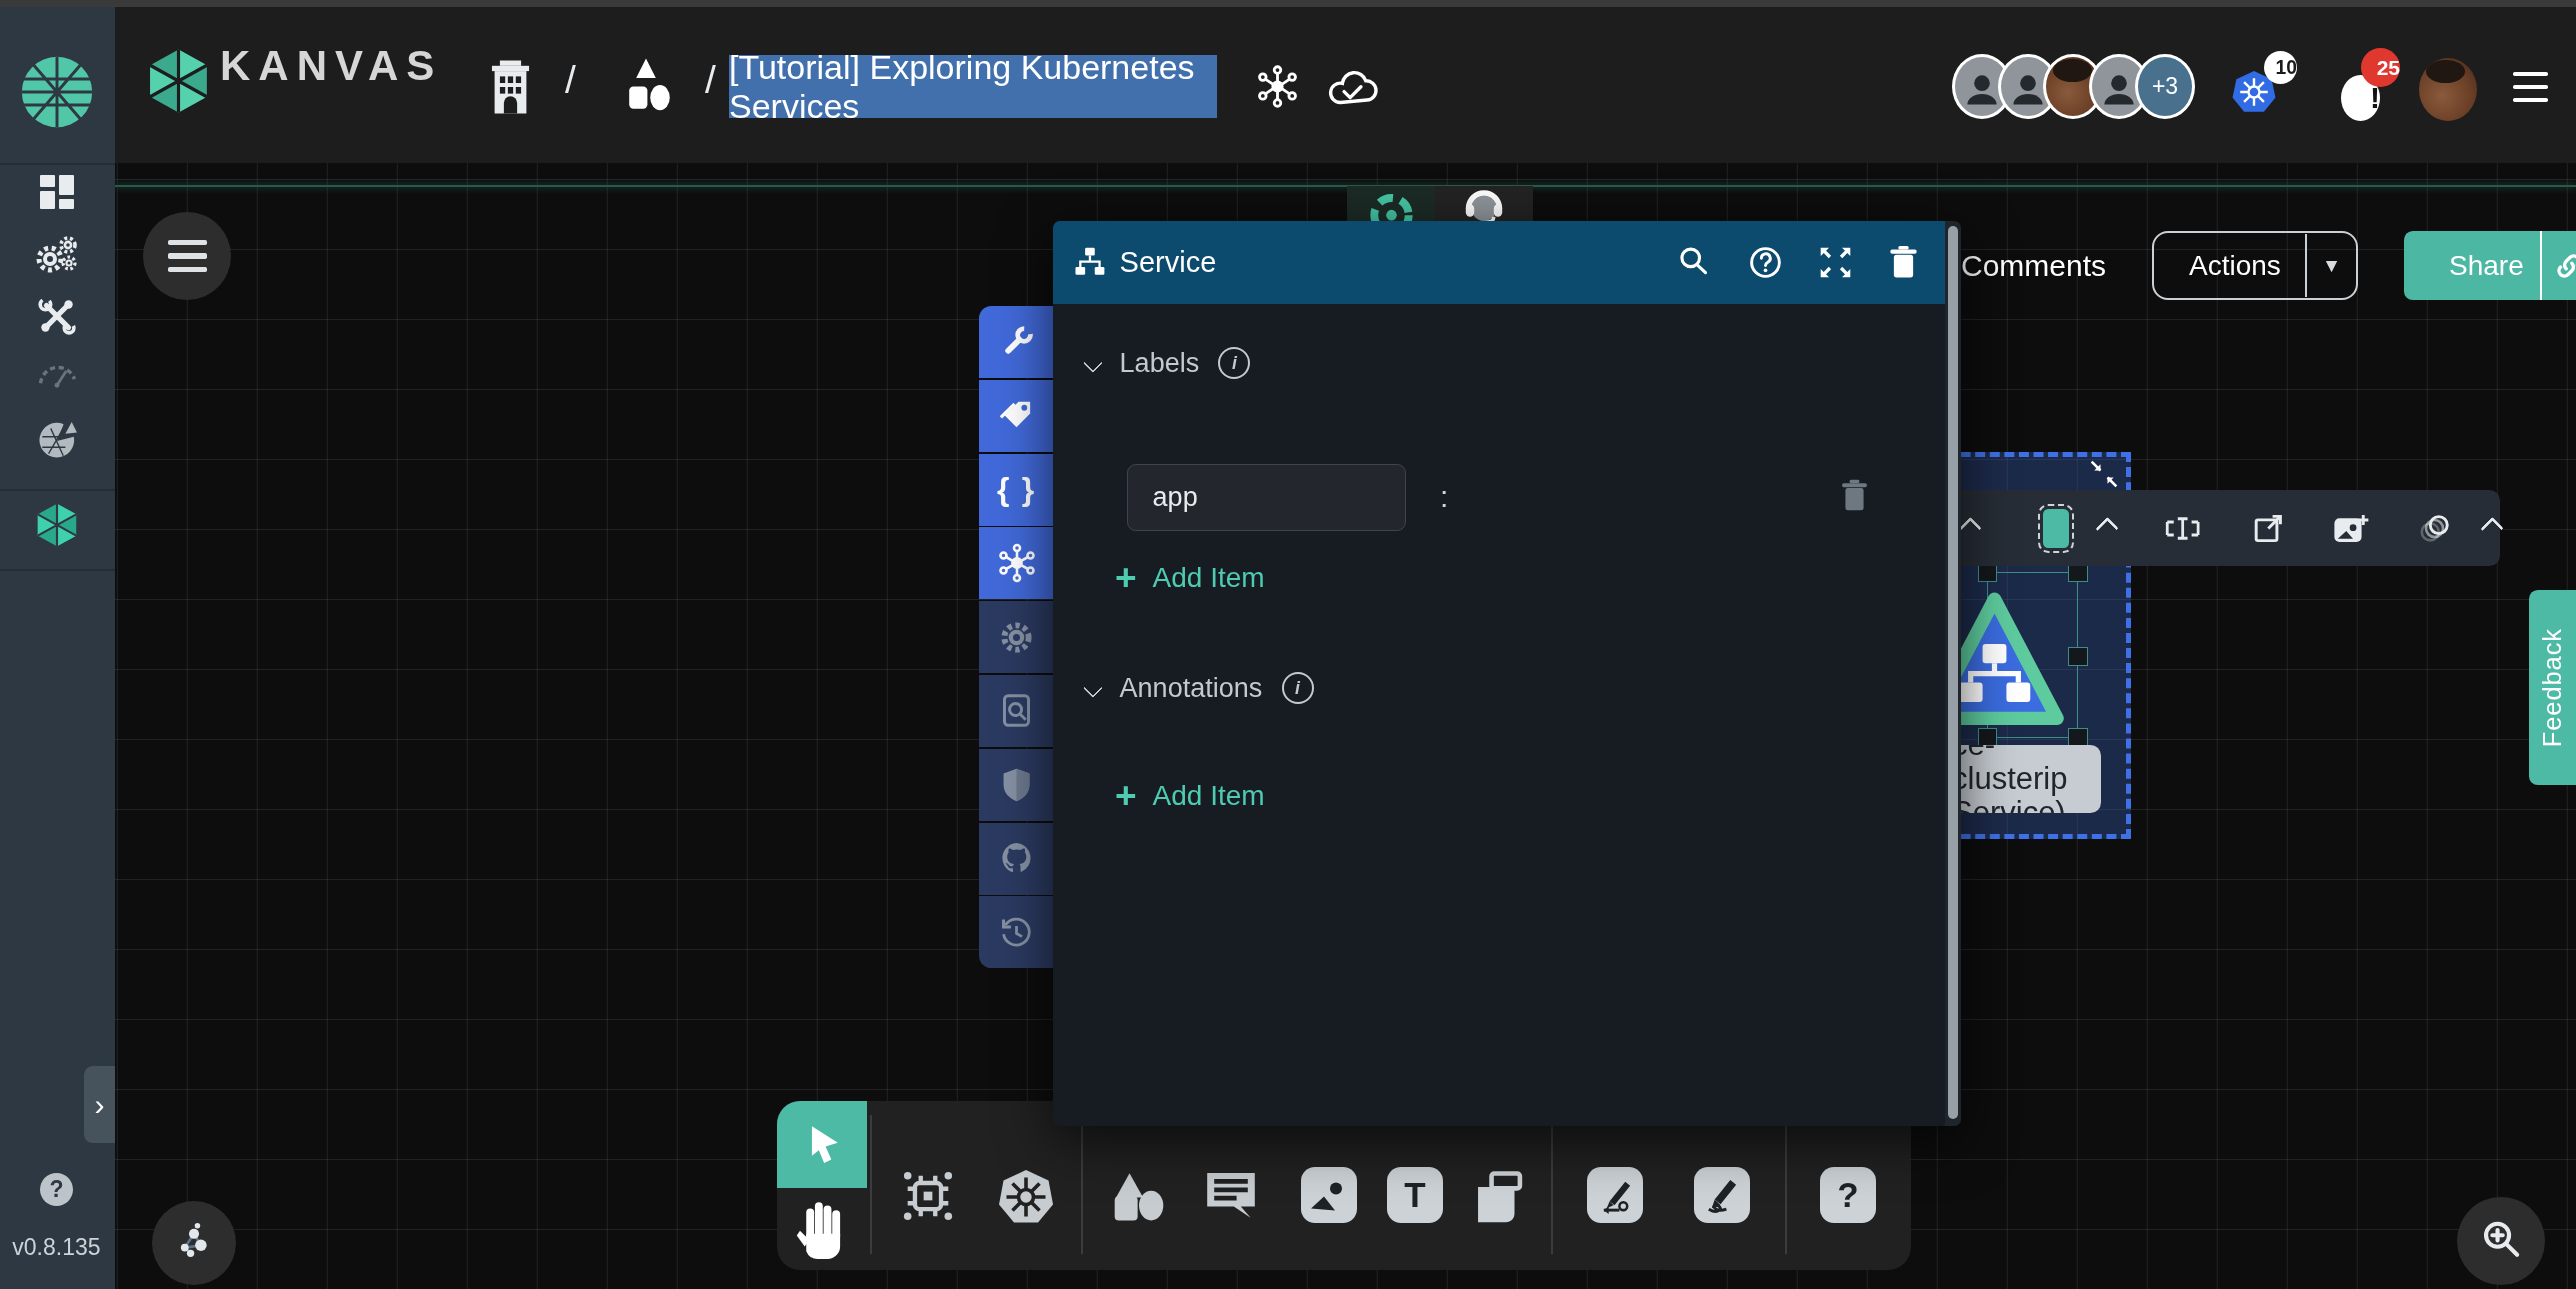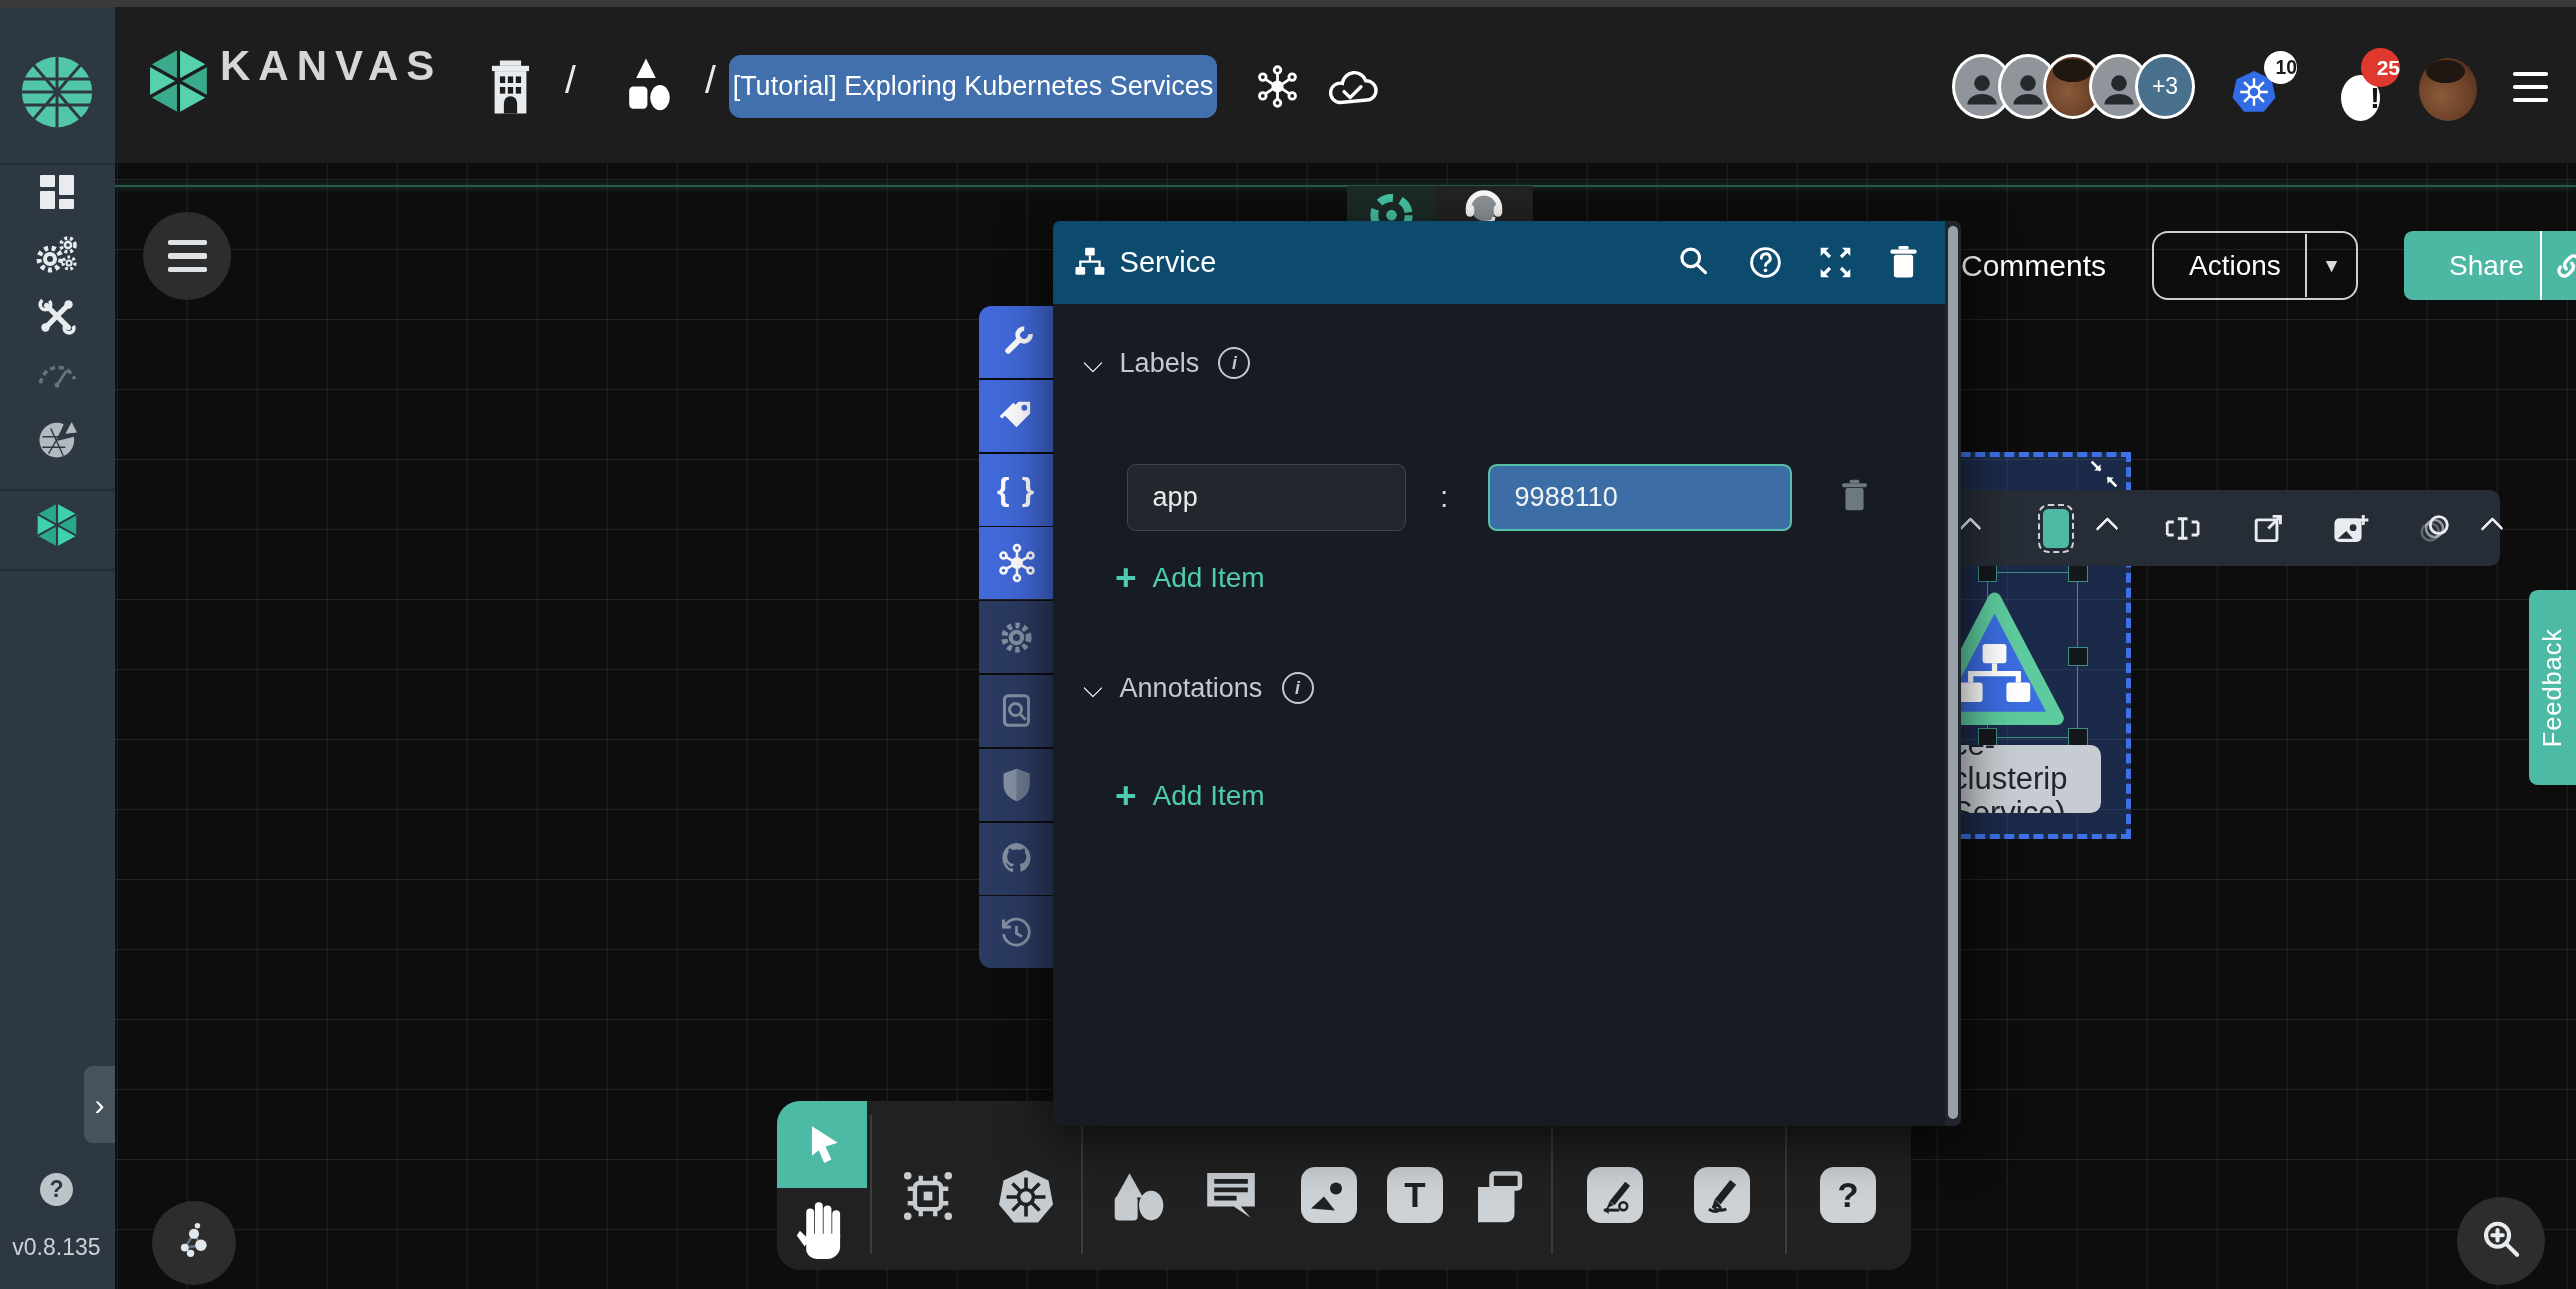--- a/index.html
+++ b/index.html
@@ -15,22 +15,22 @@
   .sbicon{position:absolute;left:57px;transform:translate(-50%,-50%)}
   .sbtab{position:absolute;left:84px;width:31px;height:77px;background:#46525c;border-radius:8.8px 0 0 8.8px;
          display:flex;align-items:center;justify-content:center;color:#fff;font-size:30px}
   .helpq{position:absolute;width:33px;height:33px;border-radius:50%;background:#bcc3c9;color:#2d3842;
          font-weight:bold;font-size:23px;display:flex;align-items:center;justify-content:center}
   .version{position:absolute;left:12.3px;top:1234px;font-size:23px;color:#cdd4d9}
   
   .topbar{left:115px;top:0;width:2461px;height:163px;background:#1d1d1d;z-index:25}
   .brand{position:absolute;left:105px;top:42px;font-size:42px;font-weight:bold;letter-spacing:8px;color:#d6d6d6}
   .slash{position:absolute;font-size:39px;color:#e8ecef;font-weight:300}
-  .titlepill{position:absolute;left:614px;top:55px;width:488px;height:63px;background:#4170ad;border-radius:12px;
-             display:flex;align-items:center;justify-content:center;font-size:27px;color:#fff}
+  .titlepill{position:absolute;left:614px;top:55px;width:488px;height:63px;background:#4170ad;border-radius:0;
+             display:flex;align-items:center;justify-content:center;font-size:34px;color:#fff}
   .avstack{position:absolute;left:1837px;top:54px;height:65px}
   .av{position:absolute;top:0;width:60px;height:65px;border-radius:50%;border:3.5px solid #fff;box-sizing:border-box;
       background:#8f959a;overflow:hidden}
   .av.blue{background:#49708d;color:#fff;font-size:23px;display:flex;align-items:center;justify-content:center}
   .av.illus{background:radial-gradient(circle at 40% 60%,#8a5a3b 0%,#6b4027 55%,#40261a 100%)}
   .av.illus:before{content:"";position:absolute;left:7px;top:1.8px;width:39px;height:23px;border-radius:50%;background:#201712}
   .persong{position:absolute;left:50%;top:54%;transform:translate(-50%,-50%)}
   .badge{position:absolute;border-radius:50%;display:flex;align-items:center;justify-content:flex-end;font-weight:bold}
   .menubtn{position:absolute;left:2398px;top:72px;width:35px;height:30px;display:flex;flex-direction:column;justify-content:space-between;cursor:pointer}
   .menubtn i{height:4.4px;background:#fff;border-radius:1.8px}
@@ -429,23 +429,20 @@
     <span>Labels</span>
     <span class="infoq">
         <span>i</span>
       </span>
   </div>
 
   <div class="inp key">
       <span>app</span>
     </div>
   <span class="abs" style="left:387px;top:259px;font-size:30px;color:#d0d5d9">:</span>
-  <div class="inp val">
-      <span>9988110</span>
-    </div>
   <svg class="abs" style="left:785px;top:255px" width="33" height="39" viewBox="0 0 40 44">
       <rect x="9" y="13" width="22" height="27" rx="3" fill="#6e7880"></rect>
       <rect x="5" y="7" width="30" height="5" rx="2" fill="#6e7880"></rect>
       <rect x="14" y="3" width="12" height="4" rx="2" fill="#6e7880"></rect>
     </svg>
 
   <div class="additem" style="left:62px;top:341px">
     <span class="plus">+</span>
     <span>Add Item</span>
   </div>

